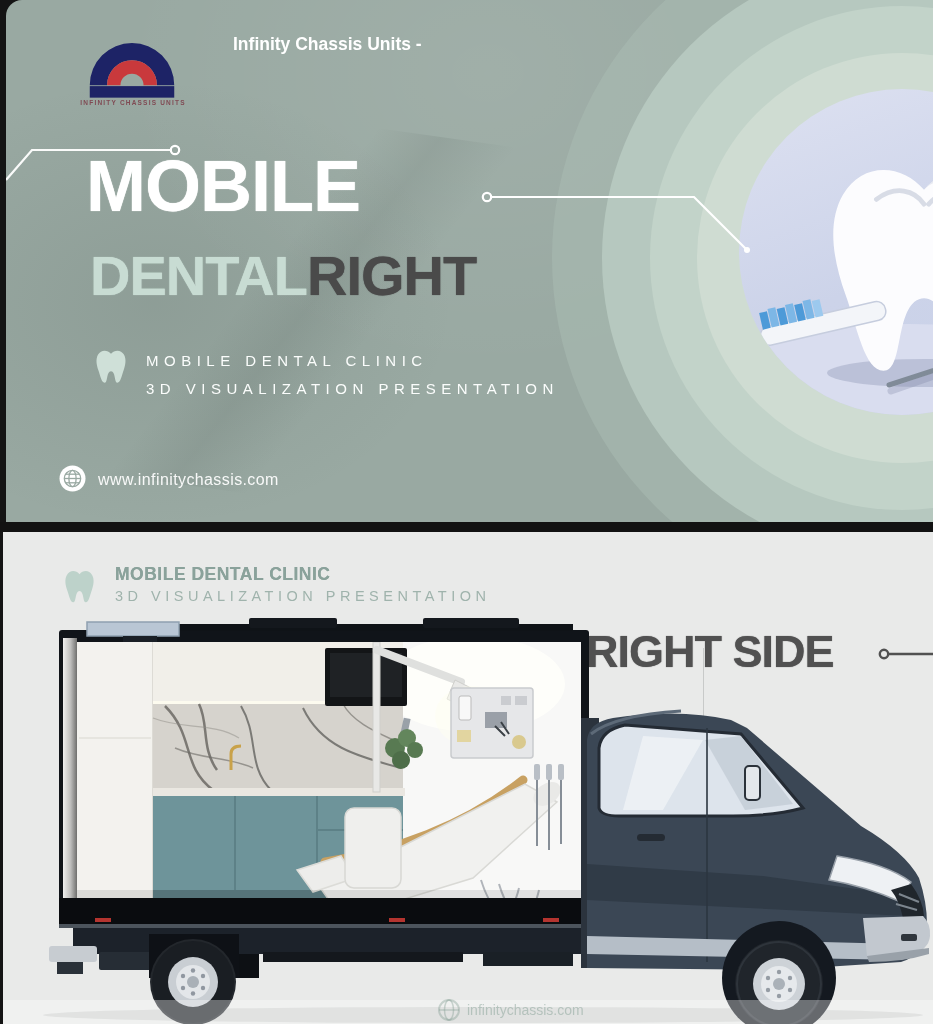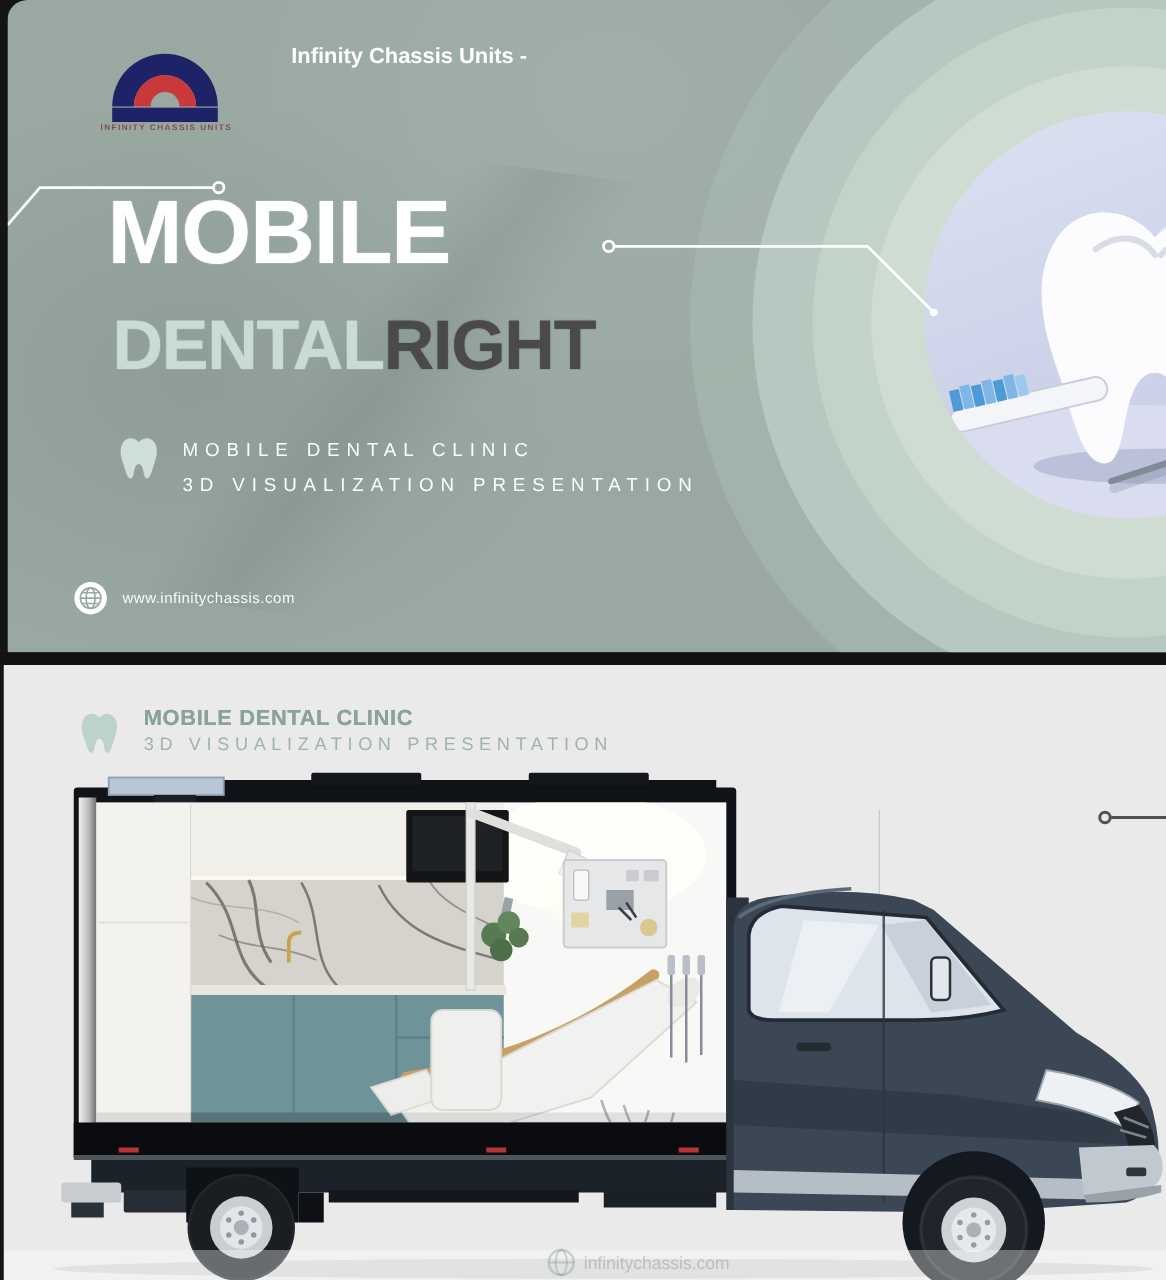--- a/index.html
+++ b/index.html
@@ -49,21 +49,21 @@
   }
   .title-row2{left:84px;top:248px;font-weight:900;font-size:56px;line-height:1;letter-spacing:-1px;}
   .t-mint{color:#c8dcd3;text-shadow:0 0 1px #c8dcd3;margin-top:23px;}
   .t-dark{color:#4a4a4a;text-shadow:0 0 1px #4a4a4a;}
   .tooth-sm{left:86px;top:339px;width:38px;height:54px;}
   .tagline{
     left:140px;top:347px;color:#fbfdfc;font-size:15px;font-weight:500;
     letter-spacing:5.5px;line-height:1.85;
   }
   .globe{left:53px;top:465px;width:27px;height:27px;}
-  .website{left:92px;top:471px;color:rgba(255,255,255,.93);font-size:12px;letter-spacing:.4px;}
+  .website{left:92px;top:471px;color:rgba(255,255,255,.93);font-size:16px;letter-spacing:.4px;}
 
   
   .divider{position:absolute;left:0;top:522px;width:933px;height:10px;background:#121212;}
 
   
   .panel{
     position:absolute;left:3px;top:532px;right:0;height:492px;overflow:hidden;
     background:#e9eae9;
   }
   .bg-line{position:absolute;left:700px;top:116px;width:1px;height:144px;background:rgba(150,156,152,.4);}
@@ -168,20 +168,21 @@
 
 <div class="panel">
   <div class="bg-line"></div>
 
   <svg class="abs tooth-panel" viewBox="0 0 100 100">
     <path d="M50,18 C41,7 24,6 16,20 C9,32 12,48 17,62 C22,76 25,94 33,94 C41,94 38,72 46,65 C48.5,63 51.5,63 54,65 C62,72 59,94 67,94 C75,94 78,76 83,62 C88,48 91,32 84,20 C76,6 59,7 50,18 Z" fill="#bdd2ca"></path>
   </svg>
   <div class="abs panel-heading">MOBILE DENTAL CLINIC</div>
   <div class="abs panel-sub">3D VISUALIZATION PRESENTATION</div>
 
+  <div class="abs view-label">RIGHT SIDE</div>
   <svg class="abs view-line" viewBox="0 0 60 24">
     <circle cx="11" cy="12" r="4.2" fill="none" stroke="#515151" stroke-width="2.4"></circle>
     <line x1="16" y1="12" x2="60" y2="12" stroke="#515151" stroke-width="2.4"></line>
   </svg>
 
   <svg class="abs truck" viewBox="0 0 930 406">
     <defs>
       <linearGradient id="gradSilver" x1="0" y1="0" x2="1" y2="0">
         <stop offset="0" stop-color="#f0f0ef"></stop>
           <stop offset=".55" stop-color="#bdbdbb"></stop>

